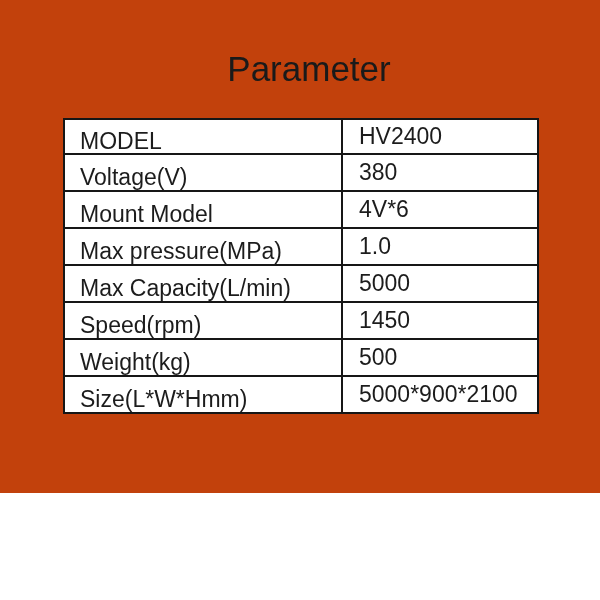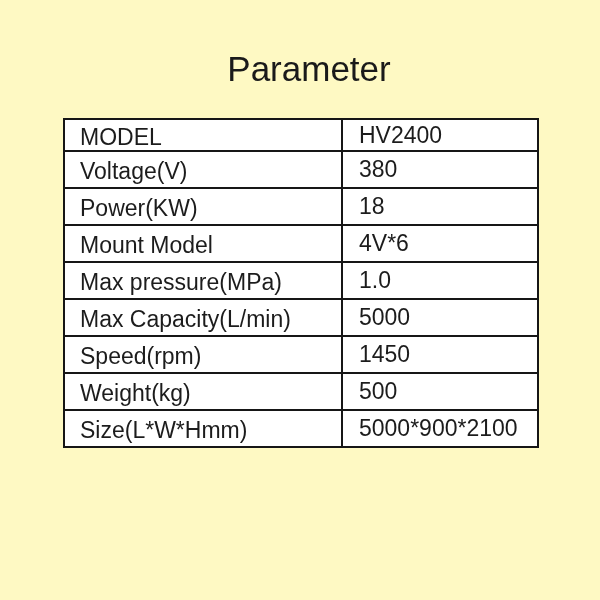--- a/index.html
+++ b/index.html
@@ -10,22 +10,22 @@
   body {
     width: 600px;
     height: 600px;
     font-family: "Liberation Sans", sans-serif;
     color: #1c1c1c;
     overflow: hidden;
   }
   .page {
     position: relative;
     width: 600px;
-    height: 600px;
-    background: #fef9c3;
+    height: 493px;
+    background: #c2410c;
   }
   .title {
     position: absolute;
     top: 51px;
     left: 9px;          
     width: 600px;
     text-align: center;
     font-size: 35px;
     font-weight: 400;
     line-height: 1.0;
@@ -51,21 +51,21 @@
     color: #1c1c1c;
   }
   table.param-table tr {
     height: 37px;
   }
   table.param-table tr:first-child {
     height: 32px;
   }
   td.label-cell {
     width: 261px;       
-    padding: 4px 0 0 15px;
+    padding: 10px 0 0 15px;
     margin-left: 17px;
   }
   td.value-cell {
     padding: 0 0 0 16px;
   }
 </style>
 </head>
 <body>
 
 <div class="page">
@@ -73,24 +73,20 @@
 
   <table class="param-table">
     <tbody>
         <tr>
           <td class="label-cell">MODEL</td>
           <td class="value-cell">HV2400</td>
         </tr>
         <tr>
           <td class="label-cell">Voltage(V)</td>
           <td class="value-cell">380</td>
-        </tr>
-        <tr>
-          <td class="label-cell">Power(KW)</td>
-          <td class="value-cell">18</td>
         </tr>
         <tr>
           <td class="label-cell">Mount Model</td>
           <td class="value-cell">4V*6</td>
         </tr>
         <tr>
           <td class="label-cell">Max pressure(MPa)</td>
           <td class="value-cell">1.0</td>
         </tr>
         <tr>

